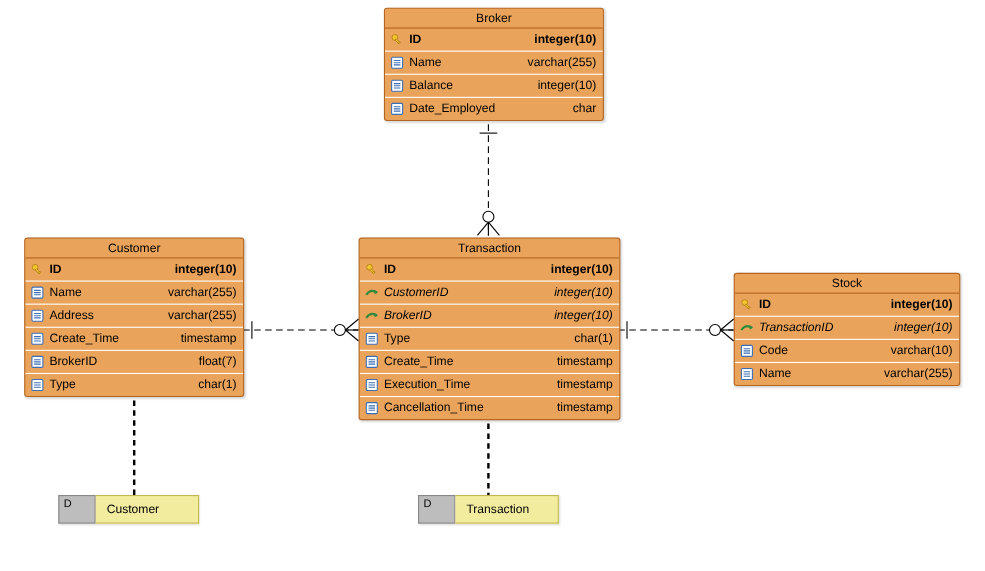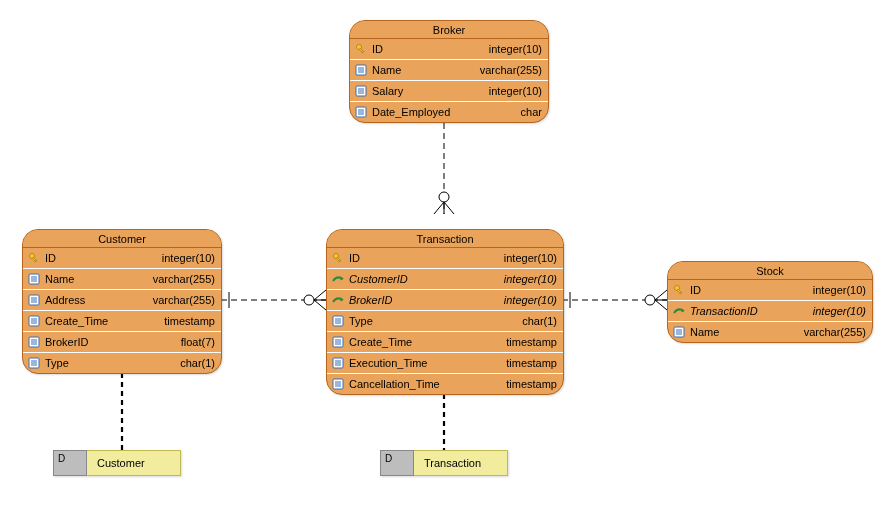--- a/index.html
+++ b/index.html
@@ -7,25 +7,24 @@
     font-family: Arial, sans-serif;
     font-size: 11px;
     background: #fff;
     position: relative;
     width: 895px;
     height: 519px;
   }
   .entity {
     position: absolute;
     border: 1px solid #b5651d;
-    border-radius: 16px;
+    border-radius: 3px;
     background: #e9a35a;
     box-shadow: 1px 1px 2px rgba(0,0,0,0.15);
     overflow: hidden;
-    margin-top: 13px;
   }
   .entity-title {
     text-align: center;
     font-size: 11px;
     padding: 3px 0 2px 0;
     border-bottom: 1px solid #b5651d;
     background: #e9a35a;
     color: #000;
   }
   .row {
@@ -40,21 +39,21 @@
     width: 14px;
     height: 14px;
     margin-right: 4px;
     flex: 0 0 14px;
     display: inline-flex;
     align-items: center;
     justify-content: center;
   }
   .colname { flex: 1; color: #000; }
   .coltype { flex: 0 0 auto; color: #000; min-width: 70px; text-align: right; }
-  .pk .colname, .pk .coltype { font-weight: normal; }
+  .pk .colname, .pk .coltype { font-weight: bold; }
   .fk .colname, .fk .coltype { font-style: italic; }
 
   
   .classref {
     position: absolute;
     width: 128px;
     height: 26px;
     display: flex;
     box-shadow: 1px 1px 2px rgba(0,0,0,0.15);
   }
@@ -150,21 +149,21 @@
       </div>
       <div class="row">
         <span class="icon">
           <svg width="14" height="14" viewBox="0 0 14 14">
             <rect x="2" y="2" width="10" height="10" rx="1" fill="#fff" stroke="#3a6fb7"></rect>
             <line x1="4" y1="5" x2="10" y2="5" stroke="#3a6fb7"></line>
             <line x1="4" y1="7" x2="10" y2="7" stroke="#3a6fb7"></line>
             <line x1="4" y1="9" x2="10" y2="9" stroke="#3a6fb7"></line>
           </svg>
         </span>
-        <span class="colname">Salary</span>
+        <span class="colname">Balance</span>
         <span class="coltype">integer(10)</span>
       </div>
       <div class="row">
         <span class="icon">
           <svg width="14" height="14" viewBox="0 0 14 14">
             <rect x="2" y="2" width="10" height="10" rx="1" fill="#fff" stroke="#3a6fb7"></rect>
             <line x1="4" y1="5" x2="10" y2="5" stroke="#3a6fb7"></line>
             <line x1="4" y1="7" x2="10" y2="7" stroke="#3a6fb7"></line>
             <line x1="4" y1="9" x2="10" y2="9" stroke="#3a6fb7"></line>
           </svg>
@@ -369,20 +368,32 @@
       </div>
       <div class="row">
         <span class="icon">
           <svg width="14" height="14" viewBox="0 0 14 14">
             <rect x="2" y="2" width="10" height="10" rx="1" fill="#fff" stroke="#3a6fb7"></rect>
             <line x1="4" y1="5" x2="10" y2="5" stroke="#3a6fb7"></line>
             <line x1="4" y1="7" x2="10" y2="7" stroke="#3a6fb7"></line>
             <line x1="4" y1="9" x2="10" y2="9" stroke="#3a6fb7"></line>
           </svg>
         </span>
+        <span class="colname">Code</span>
+        <span class="coltype">varchar(10)</span>
+      </div>
+      <div class="row">
+        <span class="icon">
+          <svg width="14" height="14" viewBox="0 0 14 14">
+            <rect x="2" y="2" width="10" height="10" rx="1" fill="#fff" stroke="#3a6fb7"></rect>
+            <line x1="4" y1="5" x2="10" y2="5" stroke="#3a6fb7"></line>
+            <line x1="4" y1="7" x2="10" y2="7" stroke="#3a6fb7"></line>
+            <line x1="4" y1="9" x2="10" y2="9" stroke="#3a6fb7"></line>
+          </svg>
+        </span>
         <span class="colname">Name</span>
         <span class="coltype">varchar(255)</span>
       </div>
     </div>
 </div>
 
 <div class="classref" style="left:53px; top:450px;">
   <div class="d">D</div>
   <div class="lbl">Customer</div>
 </div>

